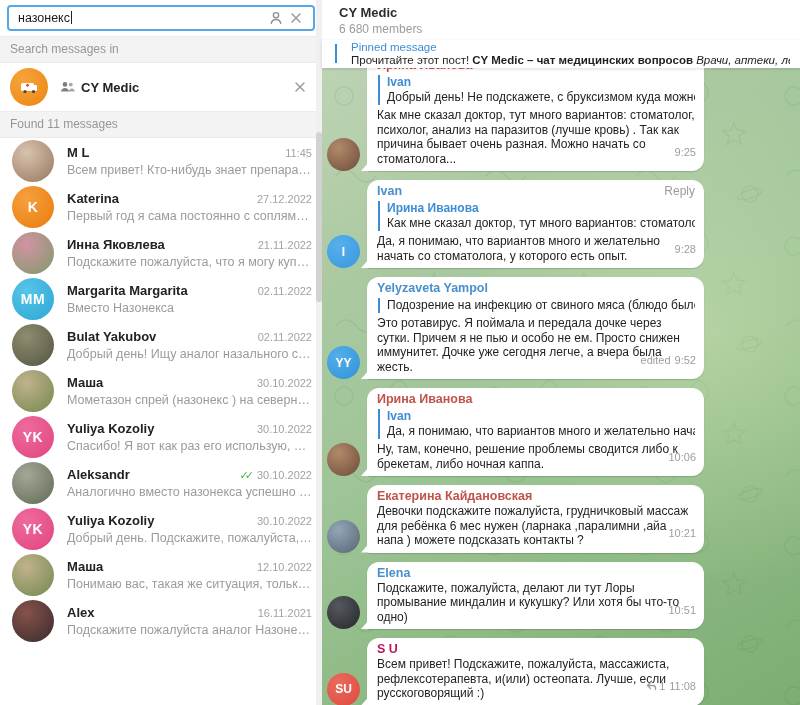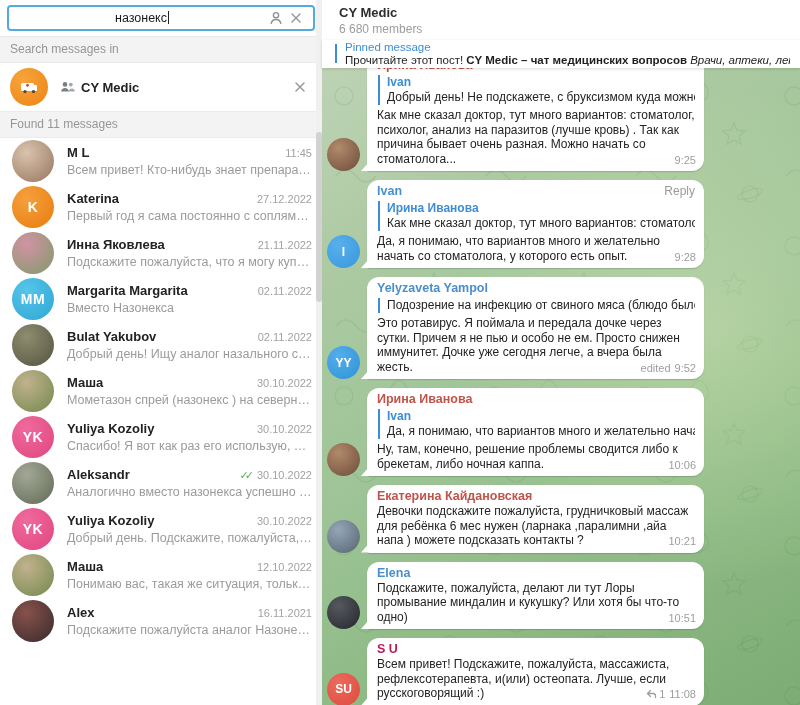--- a/index.html
+++ b/index.html
@@ -2,21 +2,21 @@
 <html><head>
 <meta charset="utf-8">
 <style>
   html,body{margin:0;padding:0;}
   body{font-family:"Liberation Sans","DejaVu Sans",sans-serif;}
   .app{width:800px;height:705px;display:flex;overflow:hidden;background:#fff;position:relative;}
 
   
   .sidebar{width:322px;flex:none;background:#fff;display:flex;flex-direction:column;overflow:hidden;position:relative;}
   .search-wrap{padding:5px 7px 5px 7px;background:#fff;}
-  .search-box{height:26px;border:2px solid #55a9e2;border-radius:4px;display:flex;align-items:center;padding:0 7px 0 9px;box-sizing:border-box;background:#fff;text-align:center;}
+  .search-box{height:26px;border:2px solid #55a9e2;border-radius:4px;display:flex;align-items:center;padding:0 7px 0 9px;box-sizing:border-box;background:#fff;}
   .search-text{font-size:12.5px;color:#1a1a1a;flex:1;white-space:nowrap;overflow:hidden;}
   .caret{display:inline-block;width:1px;height:13px;background:#222;vertical-align:-2px;margin-left:1px;}
   .sb-icon{flex:none;display:flex;align-items:center;justify-content:center;width:20px;height:20px;cursor:pointer;}
   .section-bar{background:#f3f3f3;color:#969696;font-size:12px;padding:5px 10px 6px 10px;border-bottom:1px solid #ebebeb;border-top:1px solid #ebebeb;}
   .filter-row{display:flex;align-items:center;padding:4px 12px 4px 10px;height:48px;box-sizing:border-box;background:#fff;}
   .filter-avatar{width:38px;height:38px;border-radius:50%;flex:none;background:radial-gradient(circle at 35% 30%,#f6a43c,#ed8412);display:flex;align-items:center;justify-content:center;}
   .filter-name{display:flex;align-items:center;gap:6px;margin-left:12px;font-size:13px;font-weight:bold;color:#222;}
   .filter-close{margin-left:auto;}
   .results{flex:1;overflow:hidden;background:#fff;}
   .result-row{height:46px;display:flex;align-items:center;padding:0 10px 0 12px;box-sizing:border-box;cursor:pointer;}
@@ -30,21 +30,21 @@
   .side-scroll{position:absolute;right:0;top:0;bottom:0;width:6px;background:#f0f0f0;}
   .side-thumb{position:absolute;top:132px;height:170px;width:6px;background:#d2d2d2;border-radius:3px;}
 
   
   .chat{flex:1;display:flex;flex-direction:column;min-width:0;position:relative;}
   .chat-header{height:40px;box-sizing:border-box;background:#fff;padding:5px 12px 0 17px;cursor:pointer;}
   .chat-title{font-size:13px;font-weight:bold;color:#2d2d2d;}
   .chat-members{font-size:12px;color:#9c9c9c;margin-top:2px;}
   .pinned{height:28px;box-sizing:border-box;background:#fff;display:flex;gap:8px;padding:1px 10px 2px 13px;position:relative;z-index:3;box-shadow:0 1px 3px rgba(0,0,0,.14);cursor:pointer;}
   .pinned-bar{width:2px;background:#3d8dd6;margin:3px 0;flex:none;}
-  .pinned-content{min-width:0;flex:1;white-space:nowrap;overflow:hidden;}
+  .pinned-content{min-width:0;flex:1;white-space:nowrap;overflow:hidden;margin-left:6px;}
   .pinned-label{font-size:11.5px;color:#3d8dd6;line-height:13px;}
   .pinned-line{font-size:11.5px;color:#1f1f1f;line-height:13px;white-space:nowrap;overflow:hidden;}
   .pp-bold{font-weight:bold;}
   .pp-italic{font-style:italic;}
 
   .chat-body{flex:1;position:relative;overflow:hidden;
     background:linear-gradient(150deg,#bdd3b4 0%,#abc9a1 25%,#9ec497 48%,#8fbb86 70%,#7dac74 100%);}
   .chat-glow{position:absolute;inset:0;background:radial-gradient(ellipse at 82% 42%,rgba(238,246,198,.30),rgba(238,246,198,0) 48%);pointer-events:none;}
   .doodles{position:absolute;inset:0;width:100%;height:100%;pointer-events:none;}
   .messages{position:absolute;left:5px;right:10px;top:-14px;display:flex;flex-direction:column;gap:9px;}
@@ -52,21 +52,21 @@
   .m-avatar{width:33px;height:33px;border-radius:50%;flex:none;display:flex;align-items:center;justify-content:center;color:#fff;font-weight:bold;font-size:12px;cursor:pointer;}
   .bubble{position:relative;background:#fff;border-radius:12px;border-bottom-left-radius:3px;max-width:318px;padding:4px 9px 5px 10px;font-size:12px;line-height:14.5px;color:#232323;box-shadow:0 1px 1px rgba(16,35,47,.18);cursor:pointer;}
   .bubble::before{content:"";position:absolute;left:-6px;bottom:0;width:8px;height:9px;background:#fff;clip-path:polygon(100% 0,100% 100%,0 100%);}
   .m-sender{font-weight:bold;font-size:12.5px;line-height:15px;white-space:nowrap;overflow:hidden;}
   .m-action{position:absolute;top:4px;right:9px;font-size:12px;color:#9b9b9b;cursor:pointer;}
   .m-quote{border-left:2px solid #3d8dd6;padding-left:7px;margin:2px 0 3px 1px;cursor:pointer;}
   .m-quote-name{color:#3d8dd6;font-weight:bold;font-size:12px;line-height:15px;white-space:nowrap;overflow:hidden;}
   .m-quote-text{font-size:12px;line-height:15px;white-space:nowrap;overflow:hidden;color:#232323;}
   .m-text{word-wrap:break-word;}
   .spacer{display:inline-block;height:1px;}
-  .m-meta{position:absolute;right:8px;bottom:4px;display:flex;align-items:center;gap:4px;color:#9e9e9e;font-size:11px;white-space:nowrap;}
+  .m-meta{position:absolute;right:8px;bottom:12px;display:flex;align-items:center;gap:4px;color:#9e9e9e;font-size:11px;white-space:nowrap;}
   .m-replies{display:flex;align-items:center;gap:2px;color:#9e9e9e;}
 </style>
 </head>
 <body>
 
 <div class="app">
 
   <div class="sidebar">
     <div class="search-wrap">
       <div class="search-box">

